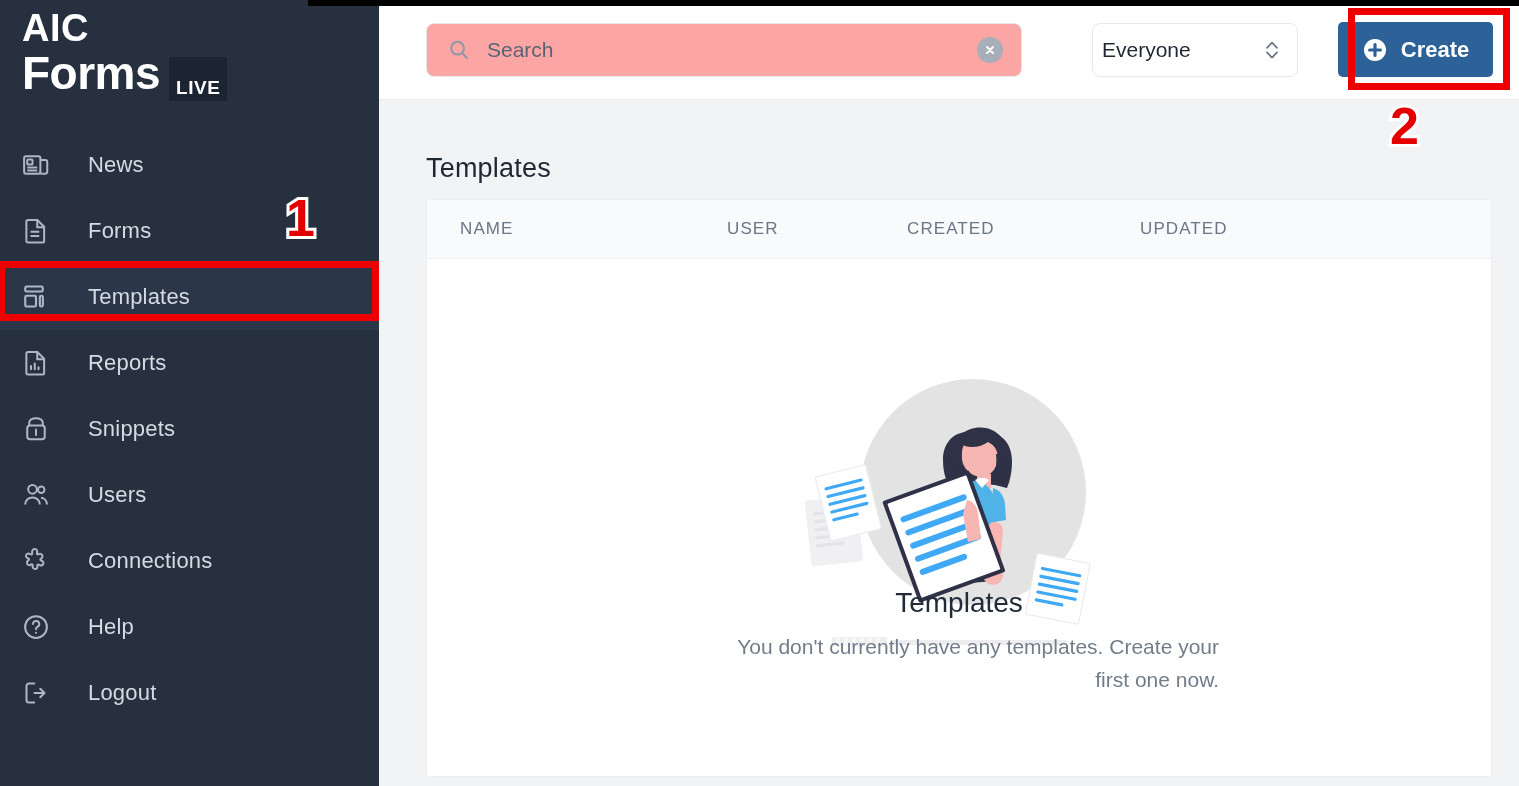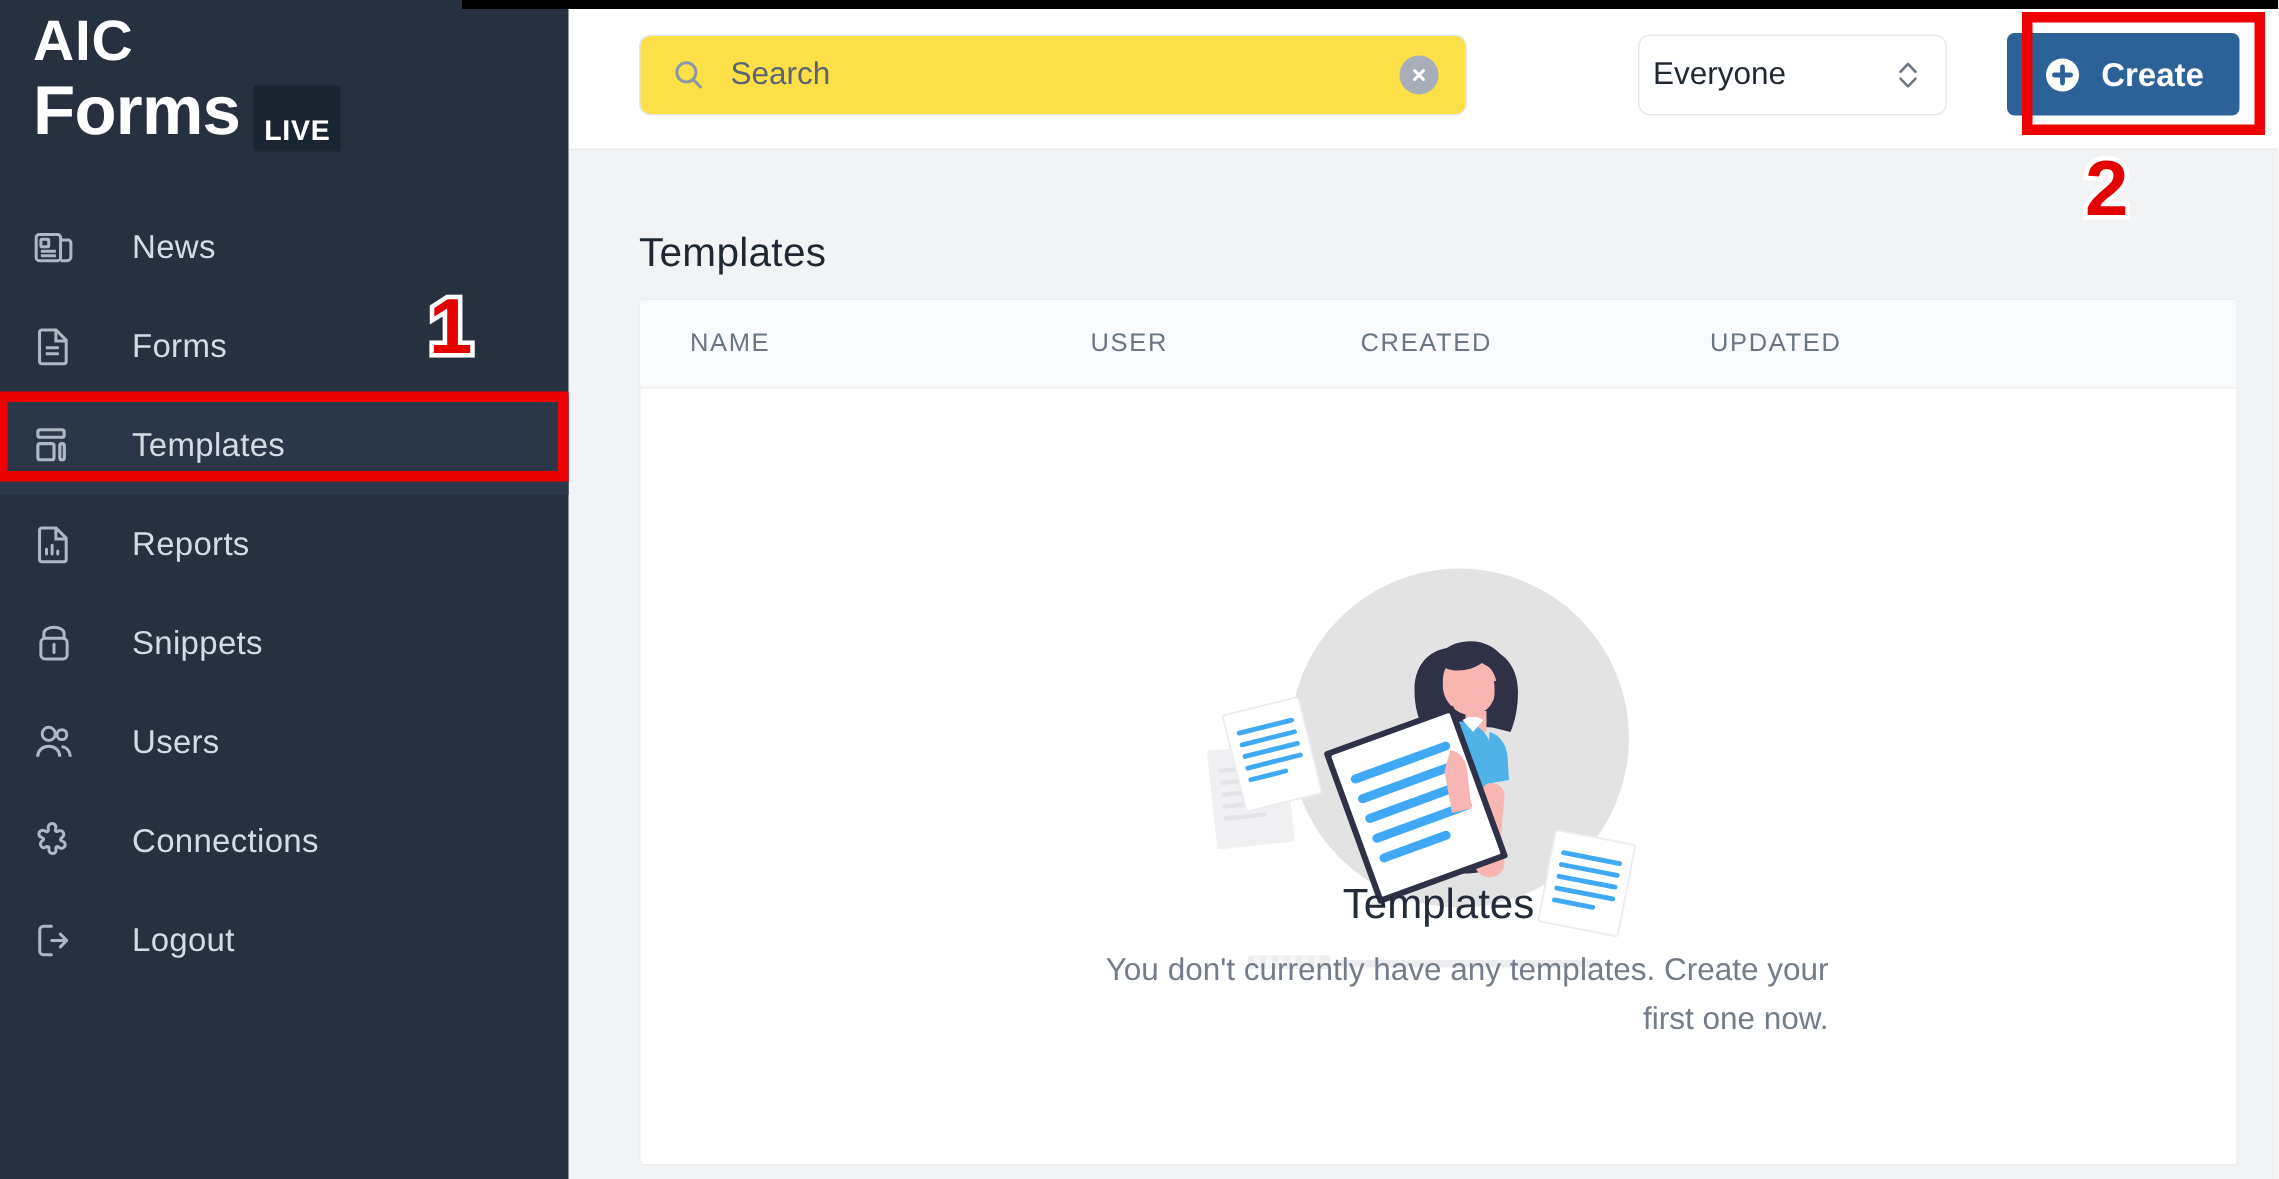--- a/index.html
+++ b/index.html
@@ -134,25 +134,25 @@
     width: 1140px;
     height: 100px;
     background: #ffffff;
     border-bottom: 1px solid #e8eaed;
     box-sizing: border-box;
   }
   .search-box {
     position: absolute;
     left: 47px;
     top: 23px;
-    width: 552px;
+    width: 596px;
     height: 54px;
     border: 1px solid #e6e8ec;
     border-radius: 8px;
-    background: #fde047;
+    background: #fca5a5;
     box-sizing: border-box;
     display: flex;
     align-items: center;
   }
   .search-icon {
     margin-left: 20px;
     width: 24px;
     height: 24px;
     flex: 0 0 24px;
   }
@@ -434,20 +434,30 @@
 
       <div class="nav-item">
         <span class="nav-icon">
           <svg width="30" height="30" viewBox="0 0 24 24" fill="none" stroke="#aeb7c4" stroke-width="1.6" stroke-linejoin="round">
             <path d="M9.4 3.2a2 2 0 0 1 3.6 1.3c0 .6-.3 1.1-.3 1.5 0 .5.5.8 1 .7.5-.1 1-.6 1.7-.5a2 2 0 0 1 1.2 3.4c-.4.4-1 .6-1.1 1.1-.1.5.3.9.9 1.1.6.2 1.3.4 1.5 1.3a2 2 0 0 1-2.8 2.3c-.5-.2-.8-.7-1.3-.7-.5 0-.8.5-.8 1.1 0 .6.3 1.3-.2 1.9a2 2 0 0 1-3.5-1c-.1-.6.2-1.2 0-1.6-.2-.4-.8-.5-1.3-.3-.5.2-1 .7-1.7.5a2 2 0 0 1-1-3.3c.4-.4 1-.6 1.1-1.1.1-.5-.4-.9-1-1.1-.6-.2-1.3-.5-1.4-1.4A2 2 0 0 1 7 6.3c.5.2.9.6 1.4.5.4-.1.6-.6.6-1.1 0-.6-.3-1.2 0-1.8z"></path>
           </svg>
         </span>
         <span class="nav-label">Connections</span>
       </div>
 
+      <div class="nav-item">
+        <span class="nav-icon">
+          <svg width="30" height="30" viewBox="0 0 24 24" fill="none" stroke="#aeb7c4" stroke-width="1.6">
+            <circle cx="12" cy="12" r="8.7"></circle>
+            <path d="M9.6 9.6a2.5 2.5 0 1 1 3.4 2.4c-.7.3-1 .9-1 1.7" stroke-linecap="round"></path>
+            <circle cx="12" cy="16.6" r="0.85" fill="#aeb7c4" stroke="none"></circle>
+          </svg>
+        </span>
+        <span class="nav-label">Help</span>
+      </div>
 
       <div class="nav-item">
         <span class="nav-icon">
           <svg width="30" height="30" viewBox="0 0 24 24" fill="none" stroke="#aeb7c4" stroke-width="1.6" stroke-linecap="round" stroke-linejoin="round">
             <path d="M10.6 4.4H6.4A2 2 0 0 0 4.4 6.4v11.2a2 2 0 0 0 2 2h4.2"></path>
             <path d="M15.4 8.6 18.8 12l-3.4 3.4"></path>
             <path d="M18.4 12h-7.6"></path>
           </svg>
         </span>
         <span class="nav-label">Logout</span>

